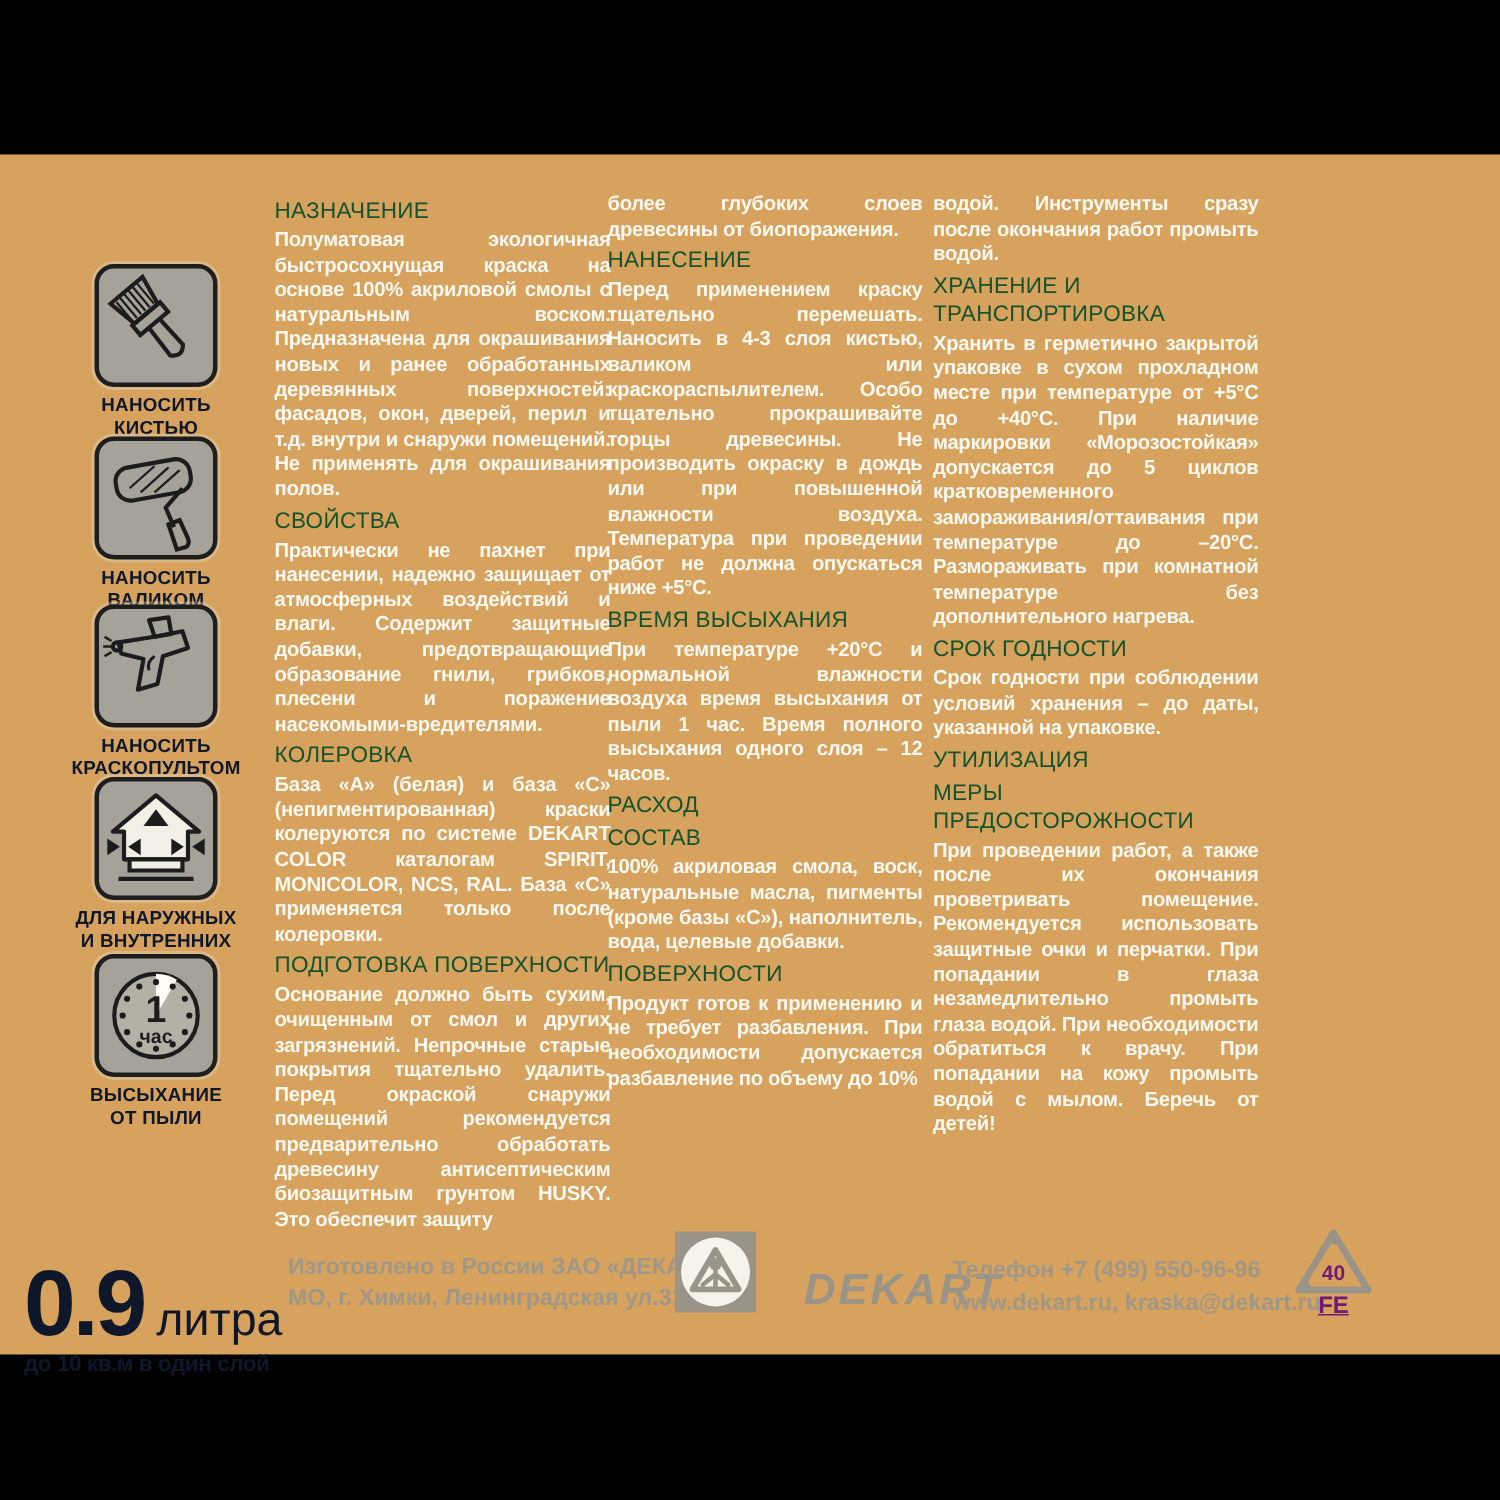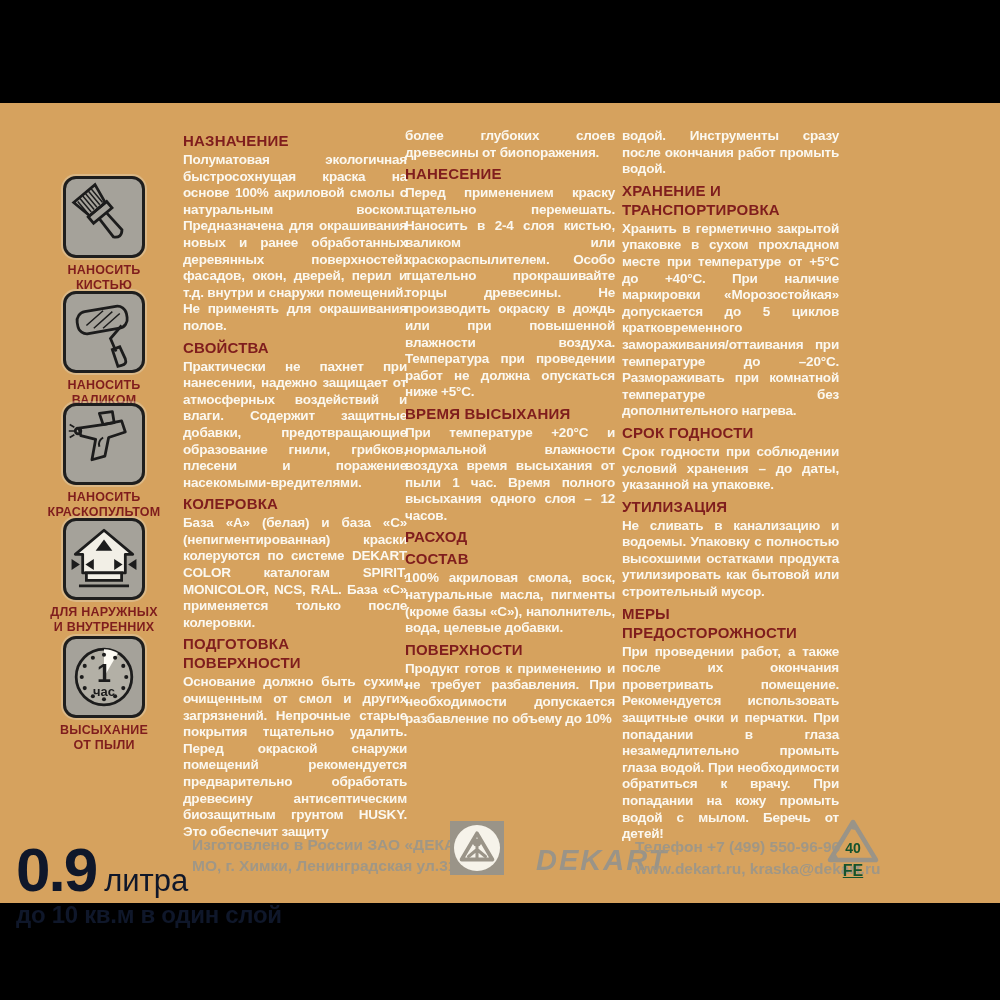--- a/index.html
+++ b/index.html
@@ -5,44 +5,44 @@
   html,body{margin:0;padding:0;background:#000;}
   .stage{position:relative;width:1000px;height:1000px;background:#000;overflow:hidden;
          font-family:"Liberation Sans",sans-serif;}
   .label{position:absolute;left:0;top:103px;width:1000px;height:800px;background:#d6a25e;}
 
   
   .col{position:absolute;top:25px;}
   .col1{left:183px;width:224px;}
   .col2{left:405px;width:210px;}
   .col3{left:622px;width:217px;}
-  .h{color:#7f1d1d;font-size:15px;font-weight:bold;letter-spacing:.2px;line-height:19px;margin:3px 0 2px 0;}
+  .h{color:#14532d;font-size:15px;font-weight:normal;letter-spacing:.2px;line-height:19px;margin:3px 0 2px 0;}
   .t{color:#fbf8f0;font-size:13.5px;font-weight:bold;line-height:16.6px;letter-spacing:-.2px;
      text-align:justify;margin:0 0 3px 0;}
 
   
   .icon-block{position:absolute;left:34px;width:140px;text-align:center;}
   .icon-square{width:82px;height:82px;margin:0 auto;background:#a5a29a;border:3px solid #1e1e1e;
                border-radius:13px;box-shadow:0 0 0 2px rgba(230,225,210,.35);box-sizing:border-box;
                display:flex;align-items:center;justify-content:center;}
-  .icon-label{margin-top:5px;color:#7f1d1d;font-size:12.5px;font-weight:bold;line-height:14.5px;letter-spacing:.2px;}
+  .icon-label{margin-top:5px;color:#0f172a;font-size:12.5px;font-weight:bold;line-height:14.5px;letter-spacing:.2px;}
 
   
   .vol{position:absolute;left:16px;top:738px;color:#0f172a;}
   .vol-line1{display:flex;align-items:baseline;}
   .vol-num{font-size:62px;font-weight:bold;line-height:58px;letter-spacing:-2px;}
   .vol-unit{font-size:31px;font-weight:normal;margin-left:8px;}
-  .vol-cov{font-size:24px;font-weight:bold;margin-top:2px;letter-spacing:-.3px;}
+  .vol-cov{font-size:15px;font-weight:bold;margin-top:2px;letter-spacing:-.3px;}
   .maker{position:absolute;left:192px;top:731px;color:#a09786;font-size:15.5px;font-weight:bold;line-height:21px;}
   .logo{position:absolute;left:450px;top:718px;display:flex;align-items:flex-end;gap:28px;}
   .logo-square{width:54px;height:54px;background:#9a9488;display:flex;align-items:center;justify-content:center;}
   .logo-circle{width:46px;height:46px;background:#f6f3ea;border-radius:50%;display:flex;align-items:center;justify-content:center;}
   .brand{color:#9a9488;font-size:29px;font-weight:bold;font-style:italic;letter-spacing:2px;margin-left:4px;line-height:30px;}
   .contacts{position:absolute;left:635px;top:733px;color:#a09786;font-size:15.5px;font-weight:bold;line-height:22px;}
-  .recycle{position:absolute;left:824px;top:715px;width:58px;text-align:center;color:#14532d;text-decoration:underline;}
+  .recycle{position:absolute;left:860px;top:715px;width:58px;text-align:center;color:#701a75;text-decoration:underline;}
   .recycle-code{position:absolute;left:0;top:22px;width:58px;text-align:center;font-size:14px;font-weight:bold;}
   .recycle-material{font-size:16px;font-weight:bold;margin-top:-2px;}
 </style>
 </head>
 <body>
 
 <div class="stage">
   <div class="label">
 
     <div class="icon-block" style="top:73px">
@@ -152,38 +152,37 @@
       <div class="t">Практически не пахнет при нанесении, надежно защищает от атмосферных воздействий и влаги. Содержит защитные добавки, предотвращающие образование гнили, грибков, плесени и поражение насекомыми-вредителями.</div>
       <div class="h">КОЛЕРОВКА</div>
       <div class="t">База «А» (белая) и база «С» (непигментированная) краски колеруются по системе DEKART COLOR каталогам SPIRIT, MONICOLOR, NCS, RAL. База «С» применяется только после колеровки.</div>
       <div class="h">ПОДГОТОВКА ПОВЕРХНОСТИ</div>
       <div class="t">Основание должно быть сухим, очищенным от смол и других загрязнений. Непрочные старые покрытия тщательно удалить. Перед окраской снаружи помещений рекомендуется предварительно обработать древесину антисептическим биозащитным грунтом HUSKY. Это обеспечит защиту</div>
     </div>
 
     <div class="col col2">
       <div class="t">более глубоких слоев древесины от биопоражения.</div>
       <div class="h">НАНЕСЕНИЕ</div>
-      <div class="t">Перед применением краску тщательно перемешать. Наносить в 2-4 слоя кистью, валиком или краскораспылителем. Особо тщательно прокрашивайте торцы древесины. Не производить окраску в дождь или при повышенной влажности воздуха. Температура при проведении работ не должна опускаться ниже +5°С.</div>
+      <div class="t">Перед применением краску тщательно перемешать. Наносить в 4-3 слоя кистью, валиком или краскораспылителем. Особо тщательно прокрашивайте торцы древесины. Не производить окраску в дождь или при повышенной влажности воздуха. Температура при проведении работ не должна опускаться ниже +5°С.</div>
       <div class="h">ВРЕМЯ ВЫСЫХАНИЯ</div>
       <div class="t">При температуре +20°С и нормальной влажности воздуха время высыхания от пыли 1 час. Время полного высыхания одного слоя – 12 часов.</div>
       <div class="h">РАСХОД</div>
       <div class="h">СОСТАВ</div>
       <div class="t">100% акриловая смола, воск, натуральные масла, пигменты (кроме базы «С»), наполнитель, вода, целевые добавки.</div>
       <div class="h">ПОВЕРХНОСТИ</div>
       <div class="t">Продукт готов к применению и не требует разбавления. При необходимости допускается разбавление по объему до 10%</div>
     </div>
 
     <div class="col col3">
       <div class="t">водой. Инструменты сразу после окончания работ промыть водой.</div>
       <div class="h">ХРАНЕНИЕ И ТРАНСПОРТИРОВКА</div>
       <div class="t">Хранить в герметично закрытой упаковке в сухом прохладном месте при температуре от +5°С до +40°С. При наличие маркировки «Морозостойкая» допускается до 5 циклов кратковременного замораживания/оттаивания при температуре до –20°С. Размораживать при комнатной температуре без дополнительного нагрева.</div>
       <div class="h">СРОК ГОДНОСТИ</div>
       <div class="t">Срок годности при соблюдении условий хранения – до даты, указанной на упаковке.</div>
       <div class="h">УТИЛИЗАЦИЯ</div>
-      <div class="t">Не сливать в канализацию и водоемы. Упаковку с полностью высохшими остатками продукта утилизировать как бытовой или строительный мусор.</div>
       <div class="h">МЕРЫ ПРЕДОСТОРОЖНОСТИ</div>
       <div class="t">При проведении работ, а также после их окончания проветривать помещение. Рекомендуется использовать защитные очки и перчатки. При попадании в глаза незамедлительно промыть глаза водой. При необходимости обратиться к врачу. При попадании на кожу промыть водой с мылом. Беречь от детей!</div>
     </div>
 
     <div class="vol">
       <div class="vol-line1">
         <span class="vol-num">0.9</span>
         <span class="vol-unit">литра</span>
       </div>
       <div class="vol-cov">до 10 кв.м в один слой</div>

